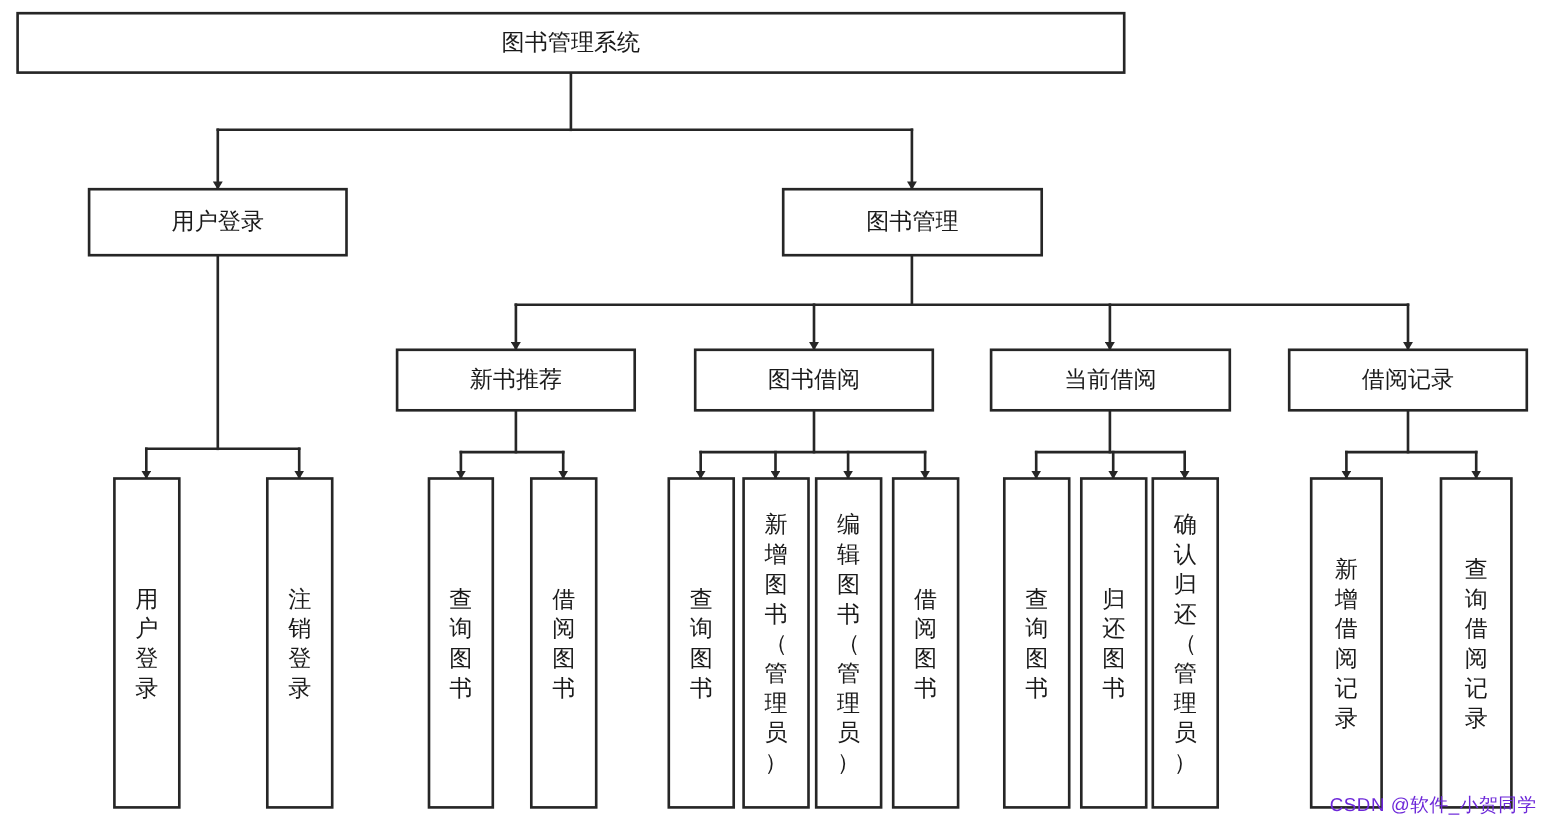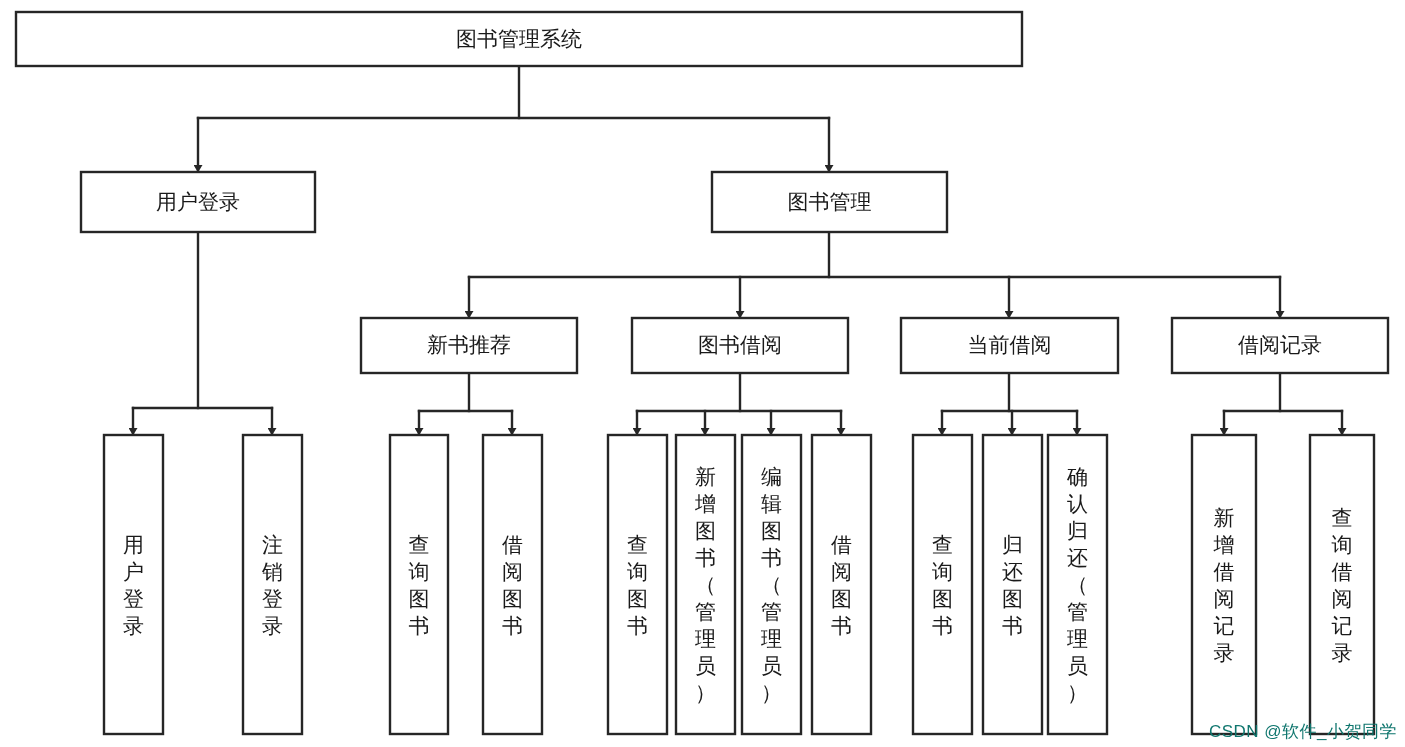--- a/index.html
+++ b/index.html
@@ -54,21 +54,21 @@
     font-size: 21px;
     fill: #1a1a1a;
     text-anchor: middle;
   }
   .watermark {
     position: absolute;
     right: 8px;
     bottom: 4px;
     font-family: "Liberation Sans", "DejaVu Sans", sans-serif;
     font-size: 17px;
-    color: #0f766e;
+    color: #6d28d9;
     letter-spacing: 0.5px;
     white-space: nowrap;
     user-select: none;
   }
 </style>
 </head>
 <body>
 
 <div id="diagram-root">
   <svg id="tree-svg" viewBox="0 0 1405 747">

